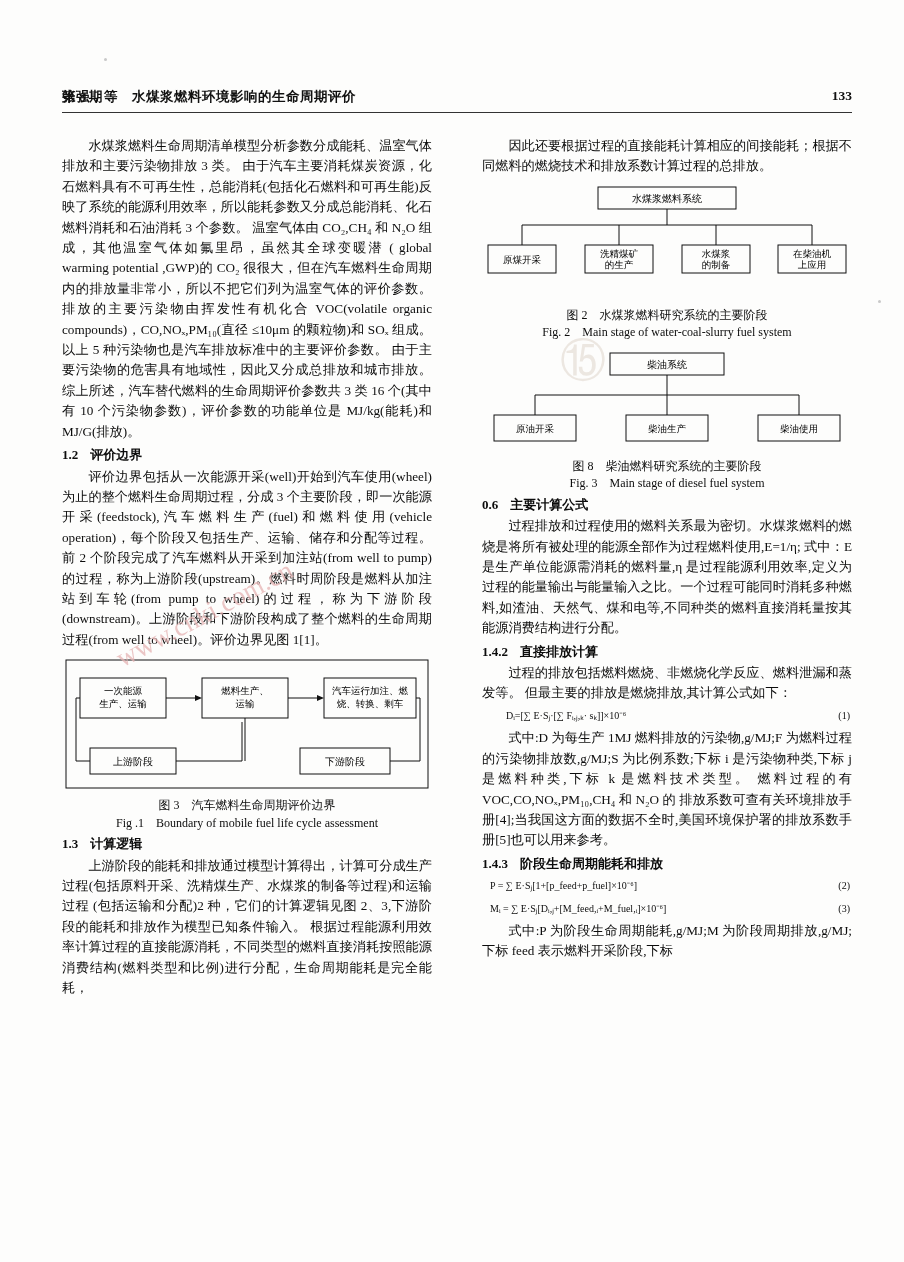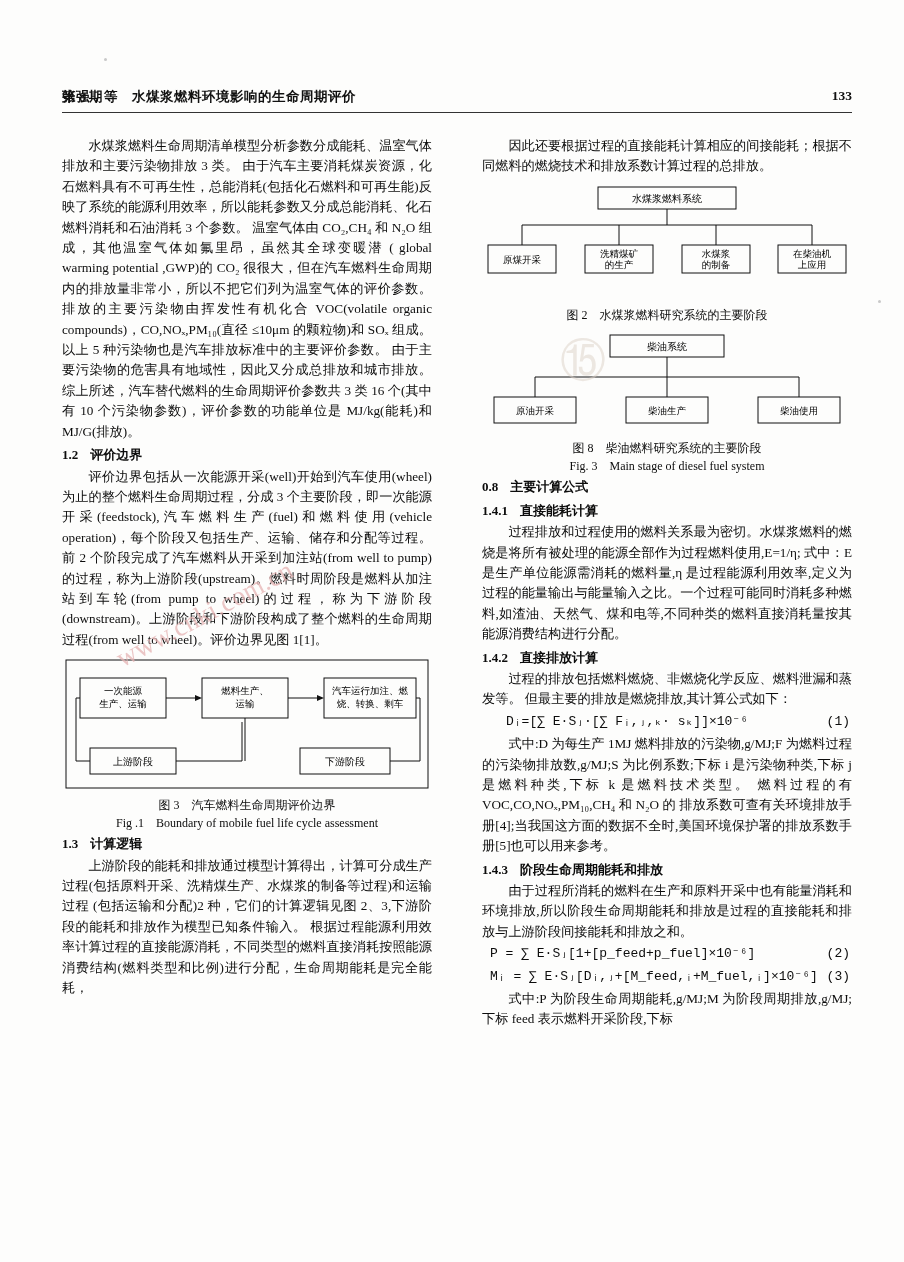--- a/index.html
+++ b/index.html
@@ -83,22 +83,22 @@
     margin-bottom: 1px;
     font-weight: bold;
     font-size: 13px;
     text-indent: 0;
   }
   .sec .num { margin-right: 12px; }
 
   .formula {
     text-indent: 0;
     margin: 2px 0 2px 0;
-    font-family: Liberation Mono, monospace;
-    font-size: 13px;
+    font-family: Liberation Serif, serif;
+    font-size: 10px;
     position: relative;
   }
   .formula .body { margin-left: 24px; }
   .formula .tag { position: absolute; right: 2px; }
   .formula .wide { margin-left: 8px; }
 
   
   .fig1 {
     position: relative;
     width: 370px;
@@ -265,20 +265,21 @@
         <rect x="200" y="64" width="68" height="28" fill="none" stroke="#111" stroke-width="1"></rect>
         <text x="234" y="76" font-size="9.5" text-anchor="middle" font-family="Liberation Serif, serif">水煤浆</text>
         <text x="234" y="87" font-size="9.5" text-anchor="middle" font-family="Liberation Serif, serif">的制备</text>
 
         <rect x="296" y="64" width="68" height="28" fill="none" stroke="#111" stroke-width="1"></rect>
         <text x="330" y="76" font-size="9.5" text-anchor="middle" font-family="Liberation Serif, serif">在柴油机</text>
         <text x="330" y="87" font-size="9.5" text-anchor="middle" font-family="Liberation Serif, serif">上应用</text>
       </svg>
     </div>
     <p class="figcap">图 2　水煤浆燃料研究系统的主要阶段</p>
+    <p class="figcap en">Fig. 2　Main stage of water-coal-slurry fuel system</p>
 
     <div class="fig3">
       <svg width="370" height="106" viewBox="0 0 370 106">
         <rect x="128" y="6" width="114" height="22" fill="none" stroke="#111" stroke-width="1"></rect>
         <text x="185" y="21" font-size="10" text-anchor="middle" font-family="Liberation Serif, serif">柴油系统</text>
 
         <line x1="185" y1="28" x2="185" y2="48" stroke="#111" stroke-width="1"></line>
         <line x1="53" y1="48" x2="317" y2="48" stroke="#111" stroke-width="1"></line>
         <line x1="53" y1="48" x2="53" y2="68" stroke="#111" stroke-width="1"></line>
         <line x1="185" y1="48" x2="185" y2="68" stroke="#111" stroke-width="1"></line>
@@ -291,24 +292,21 @@
         <text x="185" y="85" font-size="9.5" text-anchor="middle" font-family="Liberation Serif, serif">柴油生产</text>
 
         <rect x="276" y="68" width="82" height="26" fill="none" stroke="#111" stroke-width="1"></rect>
         <text x="317" y="85" font-size="9.5" text-anchor="middle" font-family="Liberation Serif, serif">柴油使用</text>
       </svg>
     </div>
     <p class="figcap">图 8　柴油燃料研究系统的主要阶段</p>
     <p class="figcap en">Fig. 3　Main stage of diesel fuel system</p>
 
     <p class="sec">
-      <span class="num">0.8</span><span>主要计算公式</span>
-    </p>
-    <p class="sec">
-      <span class="num">1.4.1</span><span>直接能耗计算</span>
+      <span class="num">0.6</span><span>主要计算公式</span>
     </p>
 
     <p>过程排放和过程使用的燃料关系最为密切。水煤浆燃料的燃烧是将所有被处理的能源全部作为过程燃料使用,E=1/η; 式中：E 是生产单位能源需消耗的燃料量,η 是过程能源利用效率,定义为过程的能量输出与能量输入之比。一个过程可能同时消耗多种燃料,如渣油、天然气、煤和电等,不同种类的燃料直接消耗量按其能源消费结构进行分配。</p>
 
     <p class="sec">
       <span class="num">1.4.2</span><span>直接排放计算</span>
     </p>
 
     <p>过程的排放包括燃料燃烧、非燃烧化学反应、燃料泄漏和蒸发等。 但最主要的排放是燃烧排放,其计算公式如下：</p>
 
@@ -316,21 +314,20 @@
       <span class="body">Dᵢ=[∑ E·Sⱼ·[∑ Fᵢ,ⱼ,ₖ· sₖ]]×10⁻⁶</span>
       <span class="tag">(1)</span>
     </div>
 
     <p>式中:D 为每生产 1MJ 燃料排放的污染物,g/MJ;F 为燃料过程的污染物排放数,g/MJ;S 为比例系数;下标 i 是污染物种类,下标 j 是燃料种类,下标 k 是燃料技术类型。 燃料过程的有 VOC,CO,NOₓ,PM₁₀,CH₄ 和 N₂O 的 排放系数可查有关环境排放手册[4];当我国这方面的数据不全时,美国环境保护署的排放系数手册[5]也可以用来参考。</p>
 
     <p class="sec">
       <span class="num">1.4.3</span><span>阶段生命周期能耗和排放</span>
     </p>
 
-    <p>由于过程所消耗的燃料在生产和原料开采中也有能量消耗和环境排放,所以阶段生命周期能耗和排放是过程的直接能耗和排放与上游阶段间接能耗和排放之和。</p>
 
     <div class="formula">
       <span class="wide">P = ∑ E·Sⱼ[1+[p_feed+p_fuel]×10⁻⁶]</span>
       <span class="tag">(2)</span>
     </div>
     <div class="formula">
       <span class="wide">Mᵢ = ∑ E·Sⱼ[Dᵢ,ⱼ+[M_feed,ᵢ+M_fuel,ᵢ]×10⁻⁶]</span>
       <span class="tag">(3)</span>
     </div>
 

